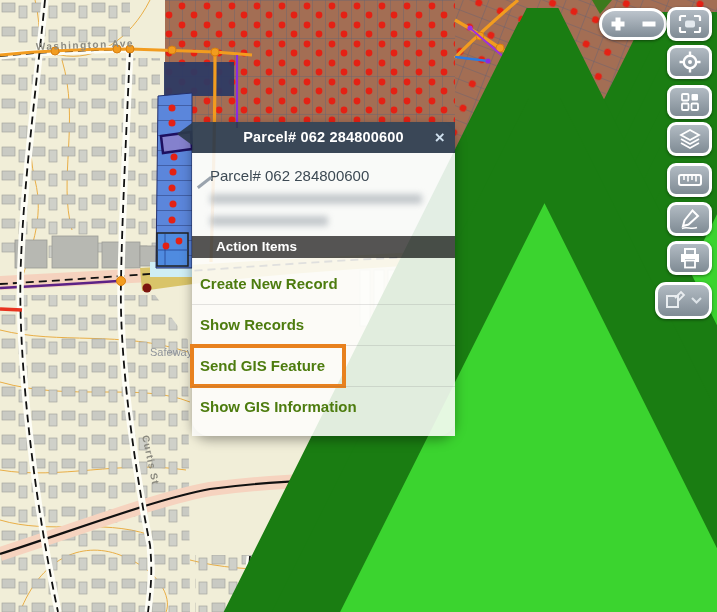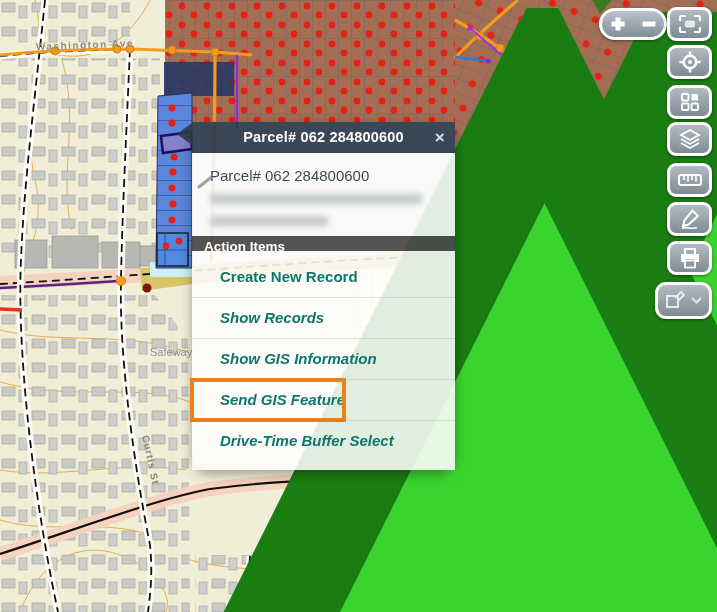--- a/index.html
+++ b/index.html
@@ -20,26 +20,26 @@
          border-right:15px solid rgba(44,58,76,.93);}
   .pbody{position:relative;background:rgba(250,251,252,.9);height:83px;
          box-sizing:border-box;padding:14px 18px 8px;}
   .slash{position:absolute;left:4px;top:28px;width:17px;height:3px;
          background:#9aa3ad;transform:rotate(-38deg);}
   .ptitle{color:#3d4a54;font-size:15px;}
   .blurline{height:10px;background:#98a0a8;border-radius:2px;
             filter:blur(3px);opacity:.55;}
   .b1{margin-top:10px;width:212px;}
   .b2{margin-top:12px;width:118px;}
-  .actionbar{height:15px;background:rgba(74,74,74,.94);color:#fff;
-             font-weight:bold;font-size:13.5px;line-height:22px;padding-left:12px;}
+  .actionbar{height:22px;background:rgba(74,74,74,.94);color:#fff;
+             font-weight:bold;font-size:13.5px;line-height:22px;padding-left:24px;}
   .menu{background:rgba(253,253,250,.88);padding:6px 0 9px;}
-  .mi{position:relative;height:40px;line-height:40px;padding-left:28px;
-      font-weight:bold;font-size:15px;color:#0f766e;cursor:pointer;}
-  .mi + .mi{border-top:1px solid rgba(110,110,110,.18);font-style:italic;}
+  .mi{position:relative;height:40px;line-height:40px;padding-left:8px;
+      font-weight:bold;font-size:15px;color:#4d7c0f;cursor:pointer;}
+  .mi + .mi{border-top:1px solid rgba(110,110,110,.18);}
   .mi.hl .hlbox{position:absolute;left:-2px;top:-2px;width:148px;height:36px;
       border:4px solid #e8811e;pointer-events:none;}
 
   
   .zoompill{position:absolute;left:599px;top:8px;width:62px;height:26px;
       border:3px solid #fff;border-radius:16px;
       background:linear-gradient(#bcc4cc,#818d97);
       box-shadow:0 1px 3px rgba(0,0,0,.45);display:flex;z-index:30;}
   .zbtn{flex:1;display:flex;align-items:center;justify-content:center;cursor:pointer;}
   .tbtn{position:absolute;left:667px;width:45px;height:34px;box-sizing:border-box;
@@ -374,26 +374,25 @@
   <div class="pbody">
     <div class="slash"></div>
     <div class="ptitle">Parcel# 062 284800600</div>
     <div class="blurline b1"></div>
     <div class="blurline b2"></div>
   </div>
   <div class="actionbar">Action Items</div>
   <div class="menu">
     <div class="mi">Create New Record</div>
     <div class="mi">Show Records</div>
-    <div class="mi">Show GIS Information</div>
     <div class="mi hl">
       <span>Send GIS Feature</span>
       <span class="hlbox"></span>
     </div>
-    <div class="mi">Drive-Time Buffer Select</div>
+    <div class="mi">Show GIS Information</div>
   </div>
 </div>
 
 <div class="zoompill">
   <div class="zbtn">
     <svg width="16" height="16">
       <path d="M8,1.5 V14.5 M1.5,8 H14.5" stroke="#fff" stroke-width="5"></path>
     </svg>
   </div>
   <div class="zbtn">

